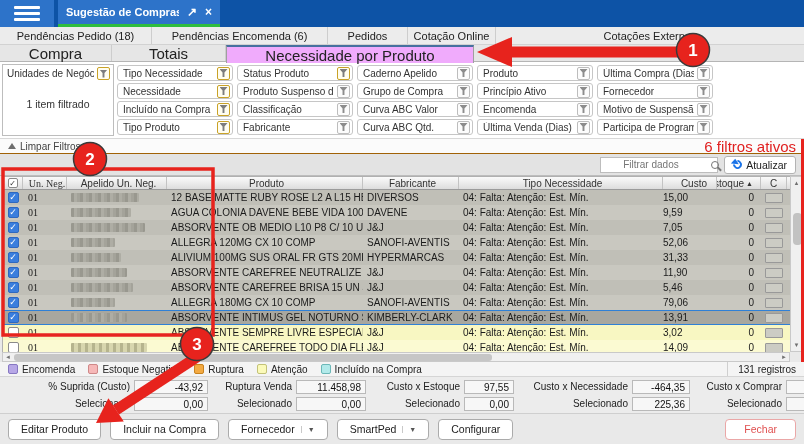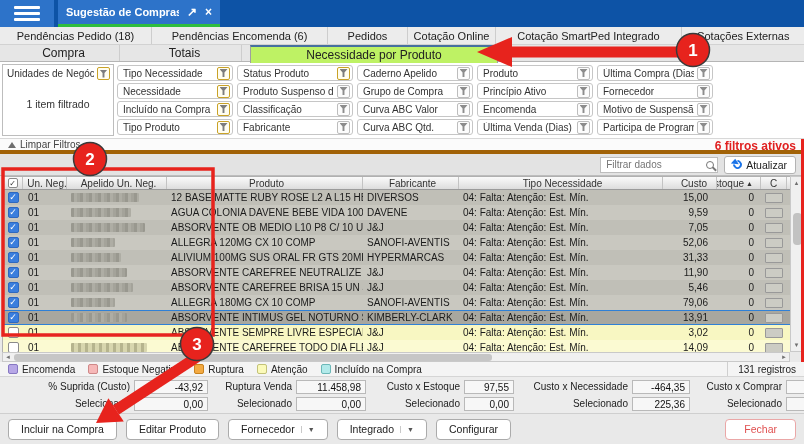--- a/index.html
+++ b/index.html
@@ -12,69 +12,69 @@
   .burger{width:26px;height:3px;background:#fff;border-radius:1px;box-shadow:0 6px 0 #fff,0 12px 0 #fff;margin-top:-12px;}
   .apptab{width:162px;background:#2d73c9;border-bottom:3px solid #2ebd3e;display:flex;align-items:center;padding:0 8px;color:#fff;font-size:11px;font-weight:bold;gap:8px;}
   .apptab .ttl{flex:1;white-space:nowrap;overflow:hidden;}
   .wicon{color:#fff;font-size:12px;font-weight:bold;line-height:1;}
 
   
   .tabrow1{position:absolute;top:27px;left:0;width:804px;height:18px;background:#ececec;display:flex;border-bottom:1px solid #d2d2d2;}
   .t1{display:flex;align-items:center;justify-content:center;font-size:11px;color:#222;border-right:1px solid #cdcdcd;white-space:nowrap;overflow:hidden;}
   .t1:last-child{border-right:none;}
   .tabrow2{position:absolute;top:45px;left:0;width:804px;height:17px;background:#e6e6e6;display:flex;border-bottom:1px solid #b5b5b5;}
-  .t2{display:flex;align-items:center;justify-content:center;font-size:12px;color:#222;border-right:1px solid #cdcdcd;margin-left:8px;}
-  .t2.active{background:#bef264;border:1px solid #9f9f9f;border-top:2px solid #46709f;border-bottom:none;height:18px;z-index:2;font-weight:normal;}
+  .t2{display:flex;align-items:center;justify-content:center;font-size:15px;color:#222;border-right:1px solid #cdcdcd;}
+  .t2.active{background:#f0abfc;border:1px solid #9f9f9f;border-top:2px solid #46709f;border-bottom:none;height:18px;z-index:2;font-weight:normal;}
 
   
   .fpanel{position:absolute;top:62px;left:0;width:804px;height:77px;background:#fff;border-bottom:1px solid #d8d8d8;}
   .bubox{position:absolute;left:2px;top:2px;width:112px;height:72px;border:1px solid #bdbdbd;background:#fff;}
   .bubox .burow{display:flex;align-items:center;padding:2px 3px 0 4px;gap:3px;}
   .bulabel{flex:1;font-size:10px;color:#333;white-space:nowrap;overflow:hidden;}
   .bustatus{margin-top:18px;text-align:center;font-size:10.5px;color:#333;}
   .fgrid{position:absolute;left:117px;top:3px;display:grid;grid-template-columns:repeat(5,116px);grid-auto-rows:18px;column-gap:4px;}
   .fbtn{height:16px;border:1px solid #c6c6c6;border-radius:3px;background:#fff;display:flex;align-items:center;padding:0 2px 0 5px;gap:3px;}
   .flab{flex:1;font-size:10px;color:#333;white-space:nowrap;overflow:hidden;}
   .fico{width:13px;height:13px;border:1px solid #bdbdbd;border-radius:2px;background:#fcfcfc;display:flex;align-items:center;justify-content:center;flex:0 0 13px;}
   .fico::before{content:"";width:8px;height:8px;background:#8d8d8d;clip-path:polygon(0 0,100% 0,62% 45%,62% 100%,38% 100%,38% 45%);}
   .fico.on{border-color:#c9a227;background:#fffdf0;}
   .fico.on::before{background:#7d7d7d;}
 
   
-  .clearrow{position:absolute;top:139px;left:0;width:804px;height:15px;background:#fbfbfb;border-bottom:4px solid #a16207;display:flex;padding:0 8px;}
+  .clearrow{position:absolute;top:139px;left:0;width:804px;height:15px;background:#fbfbfb;border-bottom:1px solid #a16207;display:flex;align-items:center;padding:0 8px;}
   .cleartxt{font-size:10px;color:#444;display:flex;align-items:center;gap:4px;}
   .tri-up{width:0;height:0;border-left:4px solid transparent;border-right:4px solid transparent;border-bottom:6px solid #6e6e6e;}
-  .activefilters{margin-left:auto;font-size:12px;font-weight:bold;color:#e02020;}
+  .activefilters{margin-left:auto;font-size:15px;font-weight:normal;color:#e02020;}
   .toolbar{position:absolute;top:154px;left:0;width:804px;height:22px;background:#e3e3e3;border-bottom:1px solid #bdbdbd;display:flex;align-items:center;justify-content:flex-end;gap:6px;padding:0 8px;}
-  .search{width:118px;height:16px;border:1px solid #bdbdbd;background:#fff;display:flex;align-items:center;padding:0 3px;}
+  .search{width:118px;height:16px;border:1px solid #bdbdbd;background:#fff;display:flex;align-items:center;padding:0 20px;}
   .search input{border:none;outline:none;flex:1;font-size:10px;color:#333;width:90px;background:transparent;}
   .mag{width:8px;height:8px;border:1.5px solid #777;border-radius:50%;position:relative;flex:0 0 8px;}
   .mag::after{content:"";position:absolute;width:5px;height:1.5px;background:#777;transform:rotate(45deg);right:-4px;bottom:-2px;}
   .btn{height:18px;border:1px solid #b3b3b3;border-radius:3px;background:#fff;display:flex;align-items:center;justify-content:center;font-size:10.5px;color:#222;padding:0 8px;gap:4px;}
   .refresh-ic{width:9px;height:9px;border:2px solid #1a73e8;border-top-color:transparent;border-radius:50%;transform:rotate(-45deg);position:relative;}
   .refresh-ic::after{content:"";position:absolute;top:-4px;right:-2px;border-left:4px solid transparent;border-right:4px solid transparent;border-bottom:5px solid #1a73e8;transform:rotate(50deg);}
 
   
   .table{position:absolute;top:176px;left:2px;width:788px;border-left:1px solid #b0b0b0;}
   .thead{display:flex;height:14px;background:linear-gradient(#fafafa,#dcdcdc);border-top:1px solid #b0b0b0;border-bottom:1px solid #9a9a9a;}
   .th{font-size:10px;color:#333;display:flex;align-items:center;justify-content:center;border-right:1px solid #c3c3c3;white-space:nowrap;overflow:hidden;}
   .tbody{height:162px;overflow:hidden;background:#d6d5cd;}
   .tr{display:flex;height:15px;align-items:center;background:#c9c8c0;}
   .tr:nth-child(odd){background:#c0bfb7;}
   .tr.yellow{background:#f8f7c2;}
   .tr.yellow:nth-child(odd){background:#fbfad2;}
   .tr.sel{background:#a8a79f;border-top:1px solid #2f80d6;border-bottom:1px solid #2f80d6;}
   .td{font-size:10px;color:#1b1b1b;white-space:nowrap;overflow:hidden;line-height:14px;}
   .c0{width:20px;display:flex;justify-content:center;align-items:center;}
-  .c1{width:44px;padding-left:5px;}
+  .c1{width:44px;padding-left:5px;font-family:Liberation Serif, serif;}
   .c2{width:100px;padding-left:4px;display:flex;align-items:center;}
   .c3{width:196px;padding-left:4px;}
   .c4{width:96px;padding-left:4px;}
   .c5{width:204px;padding-left:4px;}
-  .c6{width:54px;text-align:right;padding-right:9px;}
+  .c6{width:54px;padding-right:9px;}
   .c7{width:44px;text-align:right;padding-right:7px;}
   .c8{width:26px;display:flex;justify-content:center;align-items:center;}
   .cb{width:11px;height:11px;border:1px solid #8a8a8a;border-radius:2px;background:#fff;display:flex;align-items:center;justify-content:center;font-size:9px;color:#fff;line-height:1;}
   .cb.checked{background:#3a7edd;border-color:#2d68c0;}
   .cb.checked::after{content:"✓";}
   .hcb{width:10px;height:10px;border:1px solid #8a8a8a;background:#fff;display:flex;align-items:center;justify-content:center;font-size:8px;color:#333;border-radius:2px;}
   .hcb::after{content:"✓";}
   .redact{height:9px;background:repeating-linear-gradient(90deg,#99988f 0 3px,#aeada4 3px 6px,#a4a39a 6px 9px);filter:blur(.6px);border-radius:1px;}
   .tr.yellow .redact{background:repeating-linear-gradient(90deg,#b6b48e 0 3px,#d8d6ae 3px 7px);}
   .minibox{width:18px;height:10px;border:1px solid #999;background:#ccCBc3;background:#ccccc4;border-radius:1px;}
@@ -131,21 +131,20 @@
       <span class="wicon">↗</span>
       <span class="wicon">×</span>
     </div>
   </div>
 
   <div class="tabrow1">
     <div class="t1" style="width:152px">Pendências Pedido (18)</div>
     <div class="t1" style="width:176px">Pendências Encomenda (6)</div>
     <div class="t1" style="width:80px">Pedidos</div>
     <div class="t1" style="width:88px">Cotação Online</div>
-    <div class="t1" style="width:186px">Cotação SmartPed Integrado</div>
     <div class="t1" style="flex:1">Cotações Externas</div>
   </div>
 
   <div class="tabrow2">
     <div class="t2" style="width:112px">Compra</div>
     <div class="t2" style="width:114px">Totais</div>
     <div class="t2 active" style="width:248px">Necessidade por Produto</div>
   </div>
 
   <div class="fpanel">
@@ -543,31 +542,31 @@
         </span>
       <span class="tgroup">
           <span class="tlabel w-l5">Selecionado</span>
           <span class="tval w-v5">225,36</span>
         </span>
     </div>
   </div>
 
   <div class="actions">
     <div class="abtn">
+        <span>Editar Produto</span>
+      </div>
+    <div class="abtn">
         <span>Incluir na Compra</span>
-      </div>
-    <div class="abtn">
-        <span>Editar Produto</span>
       </div>
     <div class="abtn">
         <span>Fornecedor</span>
         <span class="caret">▼</span>
       </div>
     <div class="abtn">
-        <span>Integrado</span>
+        <span>SmartPed</span>
         <span class="caret">▼</span>
       </div>
     <div class="abtn">
         <span>Configurar</span>
       </div>
     <div class="abtn close">
         <span>Fechar</span>
       </div>
   </div>
 

